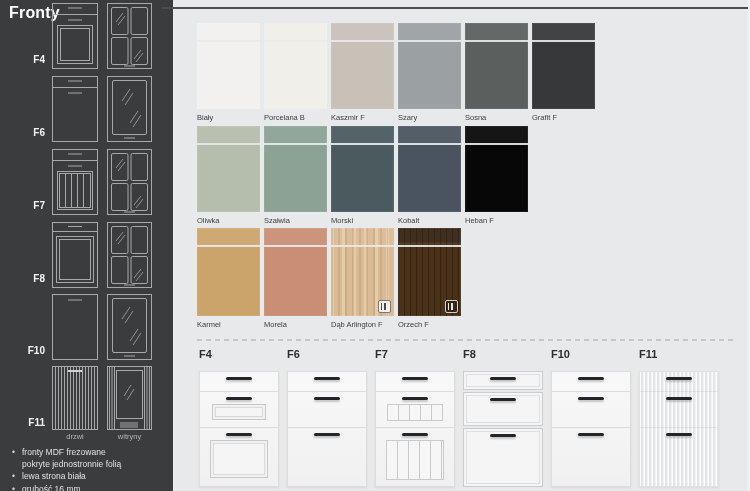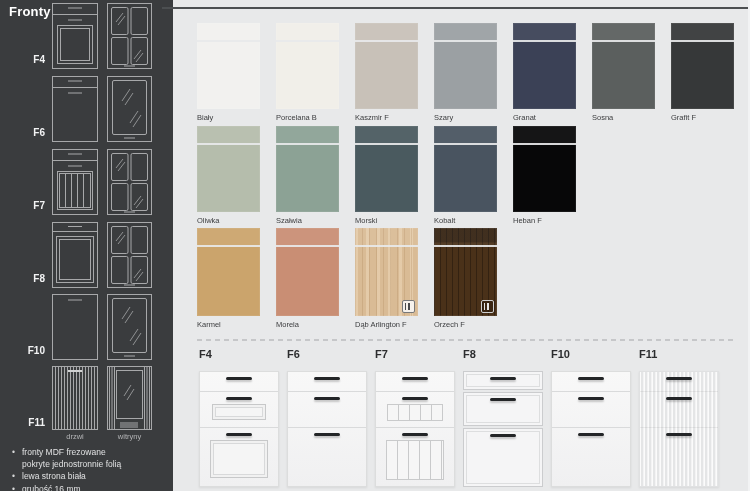--- a/index.html
+++ b/index.html
@@ -4,41 +4,41 @@
 <style>
   html,body{margin:0;padding:0;background:#ffffff;font-family:"Liberation Sans",sans-serif;}
   .page{position:relative;width:750px;height:491px;background:#e8e9ea;overflow:hidden;}
 
   
   .top-rule{position:absolute;left:162px;right:0;top:7px;height:2px;background:#4c4f51;z-index:3;}
   .right-edge{position:absolute;right:0;top:0;width:2px;height:100%;background:#f2f3f4;z-index:4;}
 
   
   .sidebar{position:absolute;left:0;top:0;width:173px;height:491px;background:#3a3c3e;z-index:2;color:#fff;}
-  .sidebar-title{position:absolute;left:9px;top:4px;font-size:13px;font-weight:bold;letter-spacing:.2px;color:#ffffff;}
+  .sidebar-title{position:absolute;left:9px;top:4px;font-size:16px;font-weight:bold;letter-spacing:.2px;color:#ffffff;}
   .thumb-row{position:absolute;left:0;width:173px;height:66px;}
   .row-label{position:absolute;left:0;bottom:4px;width:45px;text-align:right;font-size:10px;font-weight:bold;color:#f2f3f4;}
   .thumb{position:absolute;top:0;}
   .thumb.door{left:52px;}
   .thumb.vitrine{left:107px;}
   .thumb svg{display:block;}
   .thumb svg *{stroke:#a7a8aa;fill:none;stroke-width:1;}
   .thumb svg .glassfill{fill:#3a3c3e;}
   .thumb svg .hatch{stroke-width:.8;}
   .col-labels{position:absolute;top:432px;left:0;width:173px;font-size:7.5px;color:#b4b5b7;}
   .col-label-doors{position:absolute;left:52px;width:46px;text-align:center;}
   .col-label-vitrines{position:absolute;left:107px;width:45px;text-align:center;}
   .notes{position:absolute;left:10px;top:447px;right:4px;}
   .note{display:flex;margin-bottom:1px;}
   .note-dot{width:10px;flex:none;padding-left:2px;font-size:8.5px;line-height:11.5px;color:#d8d9da;}
   .note-text{font-size:8.5px;line-height:11.5px;color:#e0e1e2;white-space:pre-line;}
 
   
   .main{position:absolute;left:173px;top:0;width:577px;height:491px;}
-  .palette-row{position:absolute;left:24px;display:flex;gap:16px;}
+  .palette-row{position:absolute;left:24px;display:flex;gap:4px;}
   .palette-row.r1{top:23px;}
   .palette-row.r2{top:126px;}
   .palette-row.r3{top:228px;}
   .swatch{width:63px;}
   .chip{position:relative;width:63px;height:86px;box-shadow:inset 0 0 0 1px rgba(255,255,255,.07);}
   .r3 .chip{height:88px;}
   .rail{position:absolute;left:0;right:0;top:17px;height:1.5px;background:rgba(232,233,234,.92);}
   .chip::before{content:"";position:absolute;left:0;right:0;top:0;height:17px;background:rgba(255,255,255,.06);}
   .slabel{margin-top:4px;font-size:7.5px;color:#3b3c3e;line-height:9px;}
 
@@ -274,26 +274,20 @@
           </div>
         <div class="slabel">Kaszmir F</div>
       </div>
       <div class="swatch">
         <div class="chip" style="background-color: rgb(155, 160, 163);">
             <div class="rail"></div>
           </div>
         <div class="slabel">Szary</div>
       </div>
       <div class="swatch">
-        <div class="chip" style="background-color: rgb(59, 65, 86);">
-            <div class="rail"></div>
-          </div>
-        <div class="slabel">Granat</div>
-      </div>
-      <div class="swatch">
         <div class="chip" style="background-color: rgb(91, 95, 94);">
             <div class="rail"></div>
           </div>
         <div class="slabel">Sosna</div>
       </div>
       <div class="swatch">
         <div class="chip" style="background-color: rgb(54, 56, 57);">
             <div class="rail"></div>
           </div>
         <div class="slabel">Grafit F</div>

